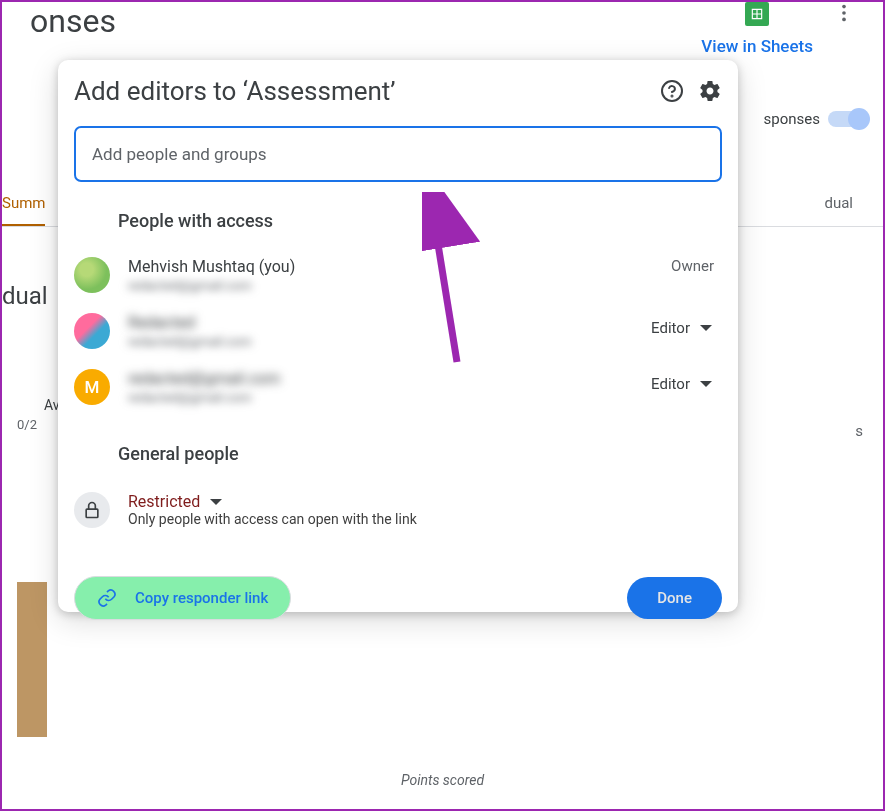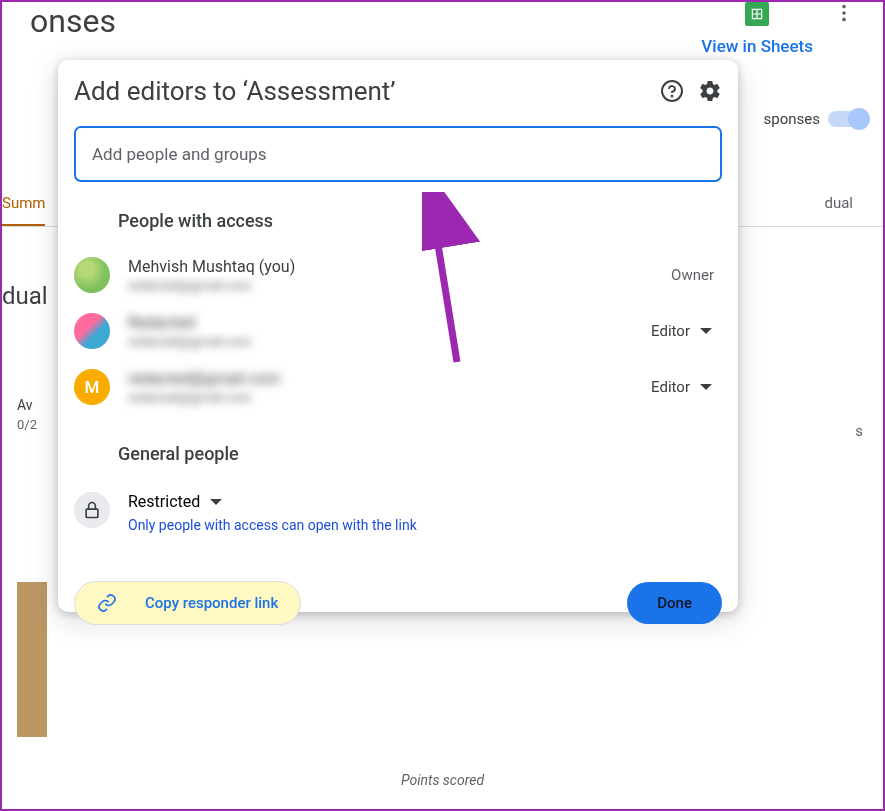--- a/index.html
+++ b/index.html
@@ -16,62 +16,62 @@
     .toggle { width: 40px; height: 16px; background: #c5d9f7; border-radius: 10px; position: relative; cursor: pointer; }
     .toggle-knob { width: 22px; height: 22px; background: #a8c7fa; border-radius: 50%; position: absolute; top: -3px; right: -2px; }
     
     .bg-tabs { position: absolute; top: 180px; left: 0; right: 0; display: flex; font-size: 15px; border-bottom: 1px solid #dadce0; }
     .bg-tab { padding: 12px 0; color: #5f6368; }
     .bg-tab.active { color: #b06000; border-bottom: 2px solid #b06000; }
     .bg-tab-right { margin-left: auto; padding-right: 30px; }
     
     .bg-insights { position: absolute; top: 280px; left: 0; font-size: 24px; color: #3c4043; }
     .bg-stats { position: absolute; top: 395px; left: 15px; font-size: 15px; color: #3c4043; }
-    .bg-stat-label { font-size: 14px; }
+    .bg-stat-label { font-size: 14px; margin-left: 27px; }
     .bg-stat-sub { color: #5f6368; font-size: 13px; margin-top: 4px; }
     .bg-right-s { position: absolute; top: 420px; right: 20px; color: #5f6368; font-size: 15px; }
     
     .bg-chart { position: absolute; top: 580px; left: 15px; width: 30px; height: 155px; background: #bd9664; }
     .bg-points { position: absolute; top: 770px; left: 50%; transform: translateX(-50%); font-style: italic; color: #5f6368; font-size: 14px; }
     
     
     .modal { position: absolute; top: 58px; left: 56px; width: 680px; height: 552px; background: #fff; border-radius: 10px; box-shadow: 0 2px 10px rgba(0,0,0,0.2), 0 8px 30px rgba(0,0,0,0.15); padding: 16px; }
     .modal-header { display: flex; align-items: center; margin-bottom: 20px; }
     .modal-title { font-size: 26px; color: #3c4043; font-weight: 400; }
     .modal-header-icons { margin-left: auto; display: flex; gap: 14px; }
     .icon-btn { width: 24px; height: 24px; color: #3c4043; cursor: pointer; }
     
     .input-field { width: 100%; height: 56px; border: 2px solid #1a73e8; border-radius: 7px; padding: 0 16px; font-size: 17px; outline: none; color: #3c4043; }
     .input-field::placeholder { color: #5f6368; }
     
     .section-title { font-size: 18px; color: #3c4043; margin-top: 28px; margin-bottom: 16px; font-weight: 500; margin-left: 44px; }
     
-    .person-row { display: flex; align-items: center; padding: 10px 0; }
+    .person-row { display: flex; align-items: flex-start; padding: 10px 0; }
     .avatar { width: 36px; height: 36px; border-radius: 50%; margin-right: 18px; flex-shrink: 0; }
     .avatar-1 { background: radial-gradient(circle at 35% 35%, #b6d977 20%, #7dc05c 60%); }
     .avatar-2 { background: linear-gradient(135deg, #ff6b9d 40%, #3ba9d4 60%); }
     .avatar-3 { background: #f9ab00; color: #fff; display: flex; align-items: center; justify-content: center; font-size: 17px; font-weight: 500; }
     .person-info { flex: 1; }
     .person-name { font-size: 16px; color: #3c4043; }
     .person-email { font-size: 13px; color: #5f6368; margin-top: 2px; filter: blur(4px); }
     .person-name.blurred { filter: blur(5px); }
     .role-label { font-size: 15px; color: #5f6368; margin-right: 8px; }
     .role-dropdown { display: flex; align-items: center; gap: 10px; cursor: pointer; padding: 6px 10px; border-radius: 4px; }
     .role-text { font-size: 15px; color: #3c4043; }
     .caret { width: 0; height: 0; border-left: 6px solid transparent; border-right: 6px solid transparent; border-top: 6px solid #3c4043; }
     
     .general-access-row { display: flex; align-items: flex-start; padding: 12px 0; }
     .lock-circle { width: 36px; height: 36px; border-radius: 50%; background: #e8eaed; display: flex; align-items: center; justify-content: center; margin-right: 18px; flex-shrink: 0; }
     .access-info { flex: 1; }
-    .access-mode { display: flex; align-items: center; gap: 10px; font-size: 16px; color: #000000; cursor: pointer; }
-    .access-desc { font-size: 14px; color: #1d4ed8; margin-top: 6px; }
+    .access-mode { display: flex; align-items: center; gap: 10px; font-size: 16px; color: #7f1d1d; cursor: pointer; }
+    .access-desc { font-size: 14px; color: #404040; margin-top: 0; }
     
     .modal-footer { display: flex; align-items: center; margin-top: 36px; }
-    .copy-link-btn { display: flex; align-items: center; gap: 28px; border: 1px solid #dadce0; border-radius: 24px; padding: 11px 22px; color: #1a73e8; font-size: 15px; font-weight: 500; cursor: pointer; background: #fef9c3; }
-    .done-btn { margin-left: auto; background: #1a73e8; color: #0f172a; border: none; border-radius: 24px; padding: 12px 30px; font-size: 15px; font-weight: 500; cursor: pointer; }
+    .copy-link-btn { display: flex; align-items: center; gap: 18px; border: 1px solid #dadce0; border-radius: 24px; padding: 11px 22px; color: #1a73e8; font-size: 15px; font-weight: 500; cursor: pointer; background: #86efac; }
+    .done-btn { margin-left: auto; background: #1a73e8; color: #e5e5e5; border: none; border-radius: 24px; padding: 12px 30px; font-size: 15px; font-weight: 500; cursor: pointer; }
     
     .arrow-annotation { position: absolute; top: 190px; left: 420px; pointer-events: none; }
   </style>
 </head>
 <body>
 
 <div class="bg-header">
   <div class="bg-title">onses</div>
   <div class="bg-sheets-btn">
     <div class="sheets-icon">

